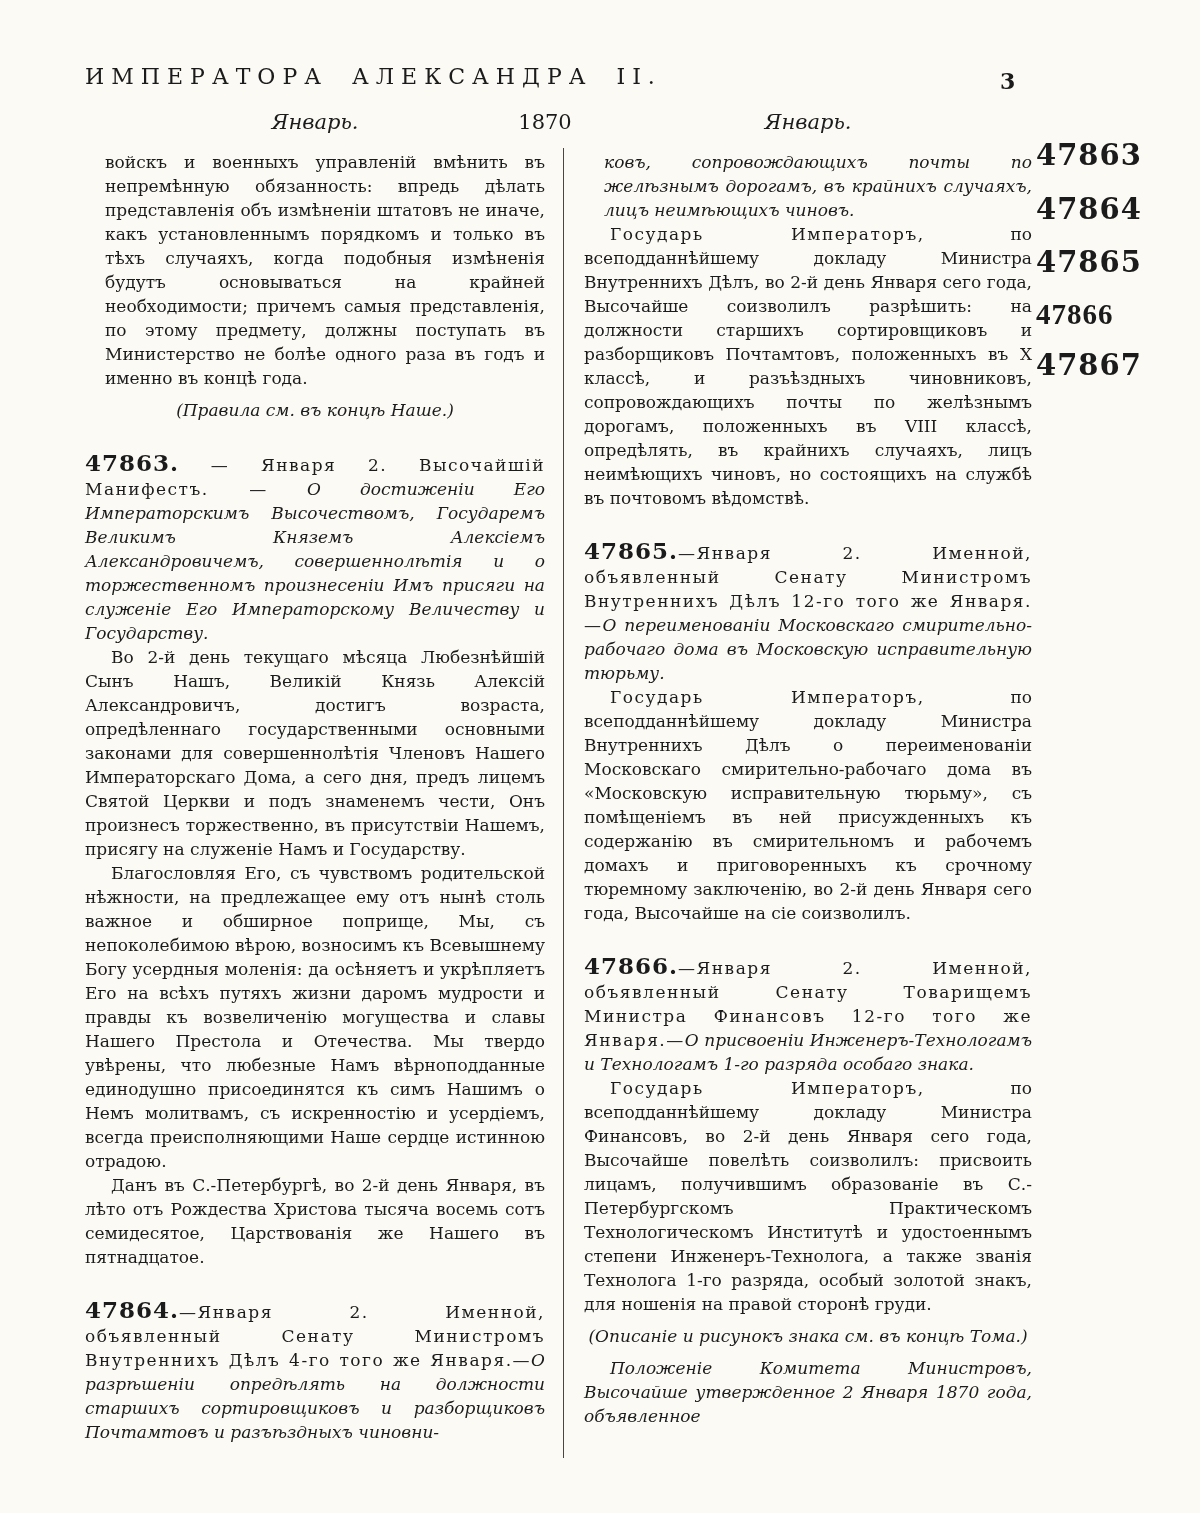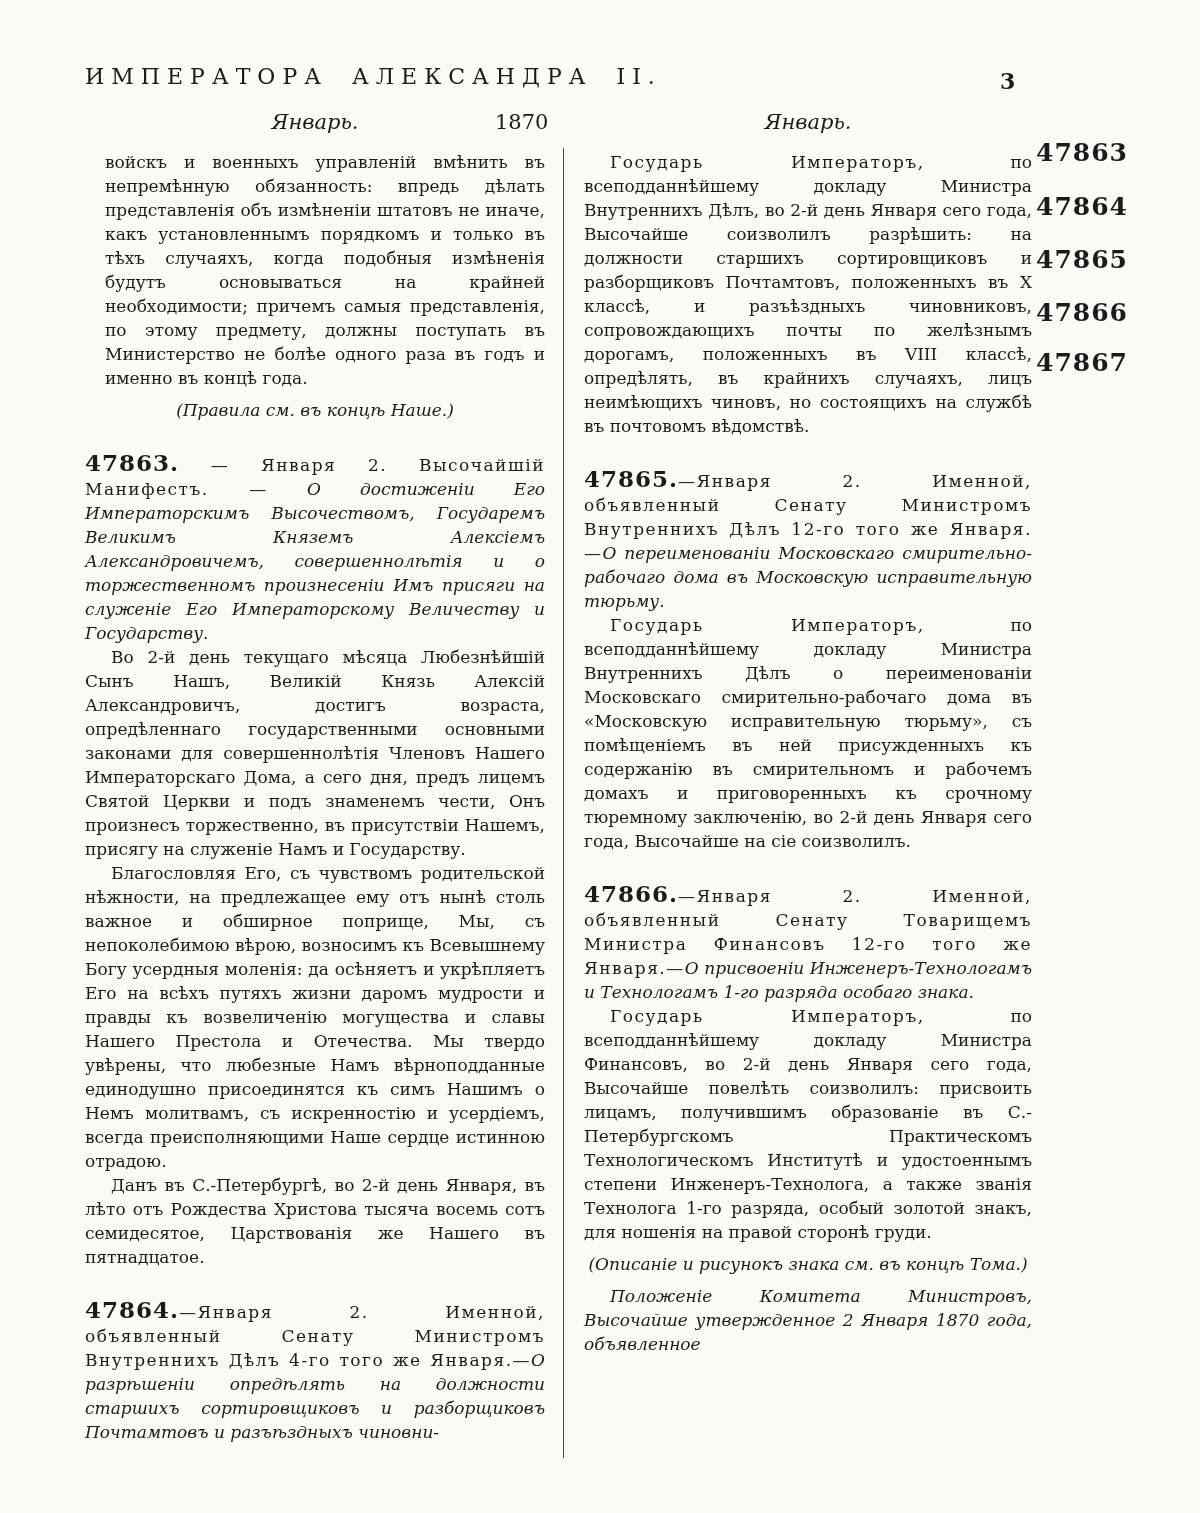--- a/index.html
+++ b/index.html
@@ -13,21 +13,21 @@
   .page { position: relative; width: 1200px; height: 1513px; overflow: hidden; }
 
   .running-head {
     position: absolute; top: 64px; left: 85px; width: 950px;
     font-size: 22px; font-weight: normal;
     letter-spacing: 0.32em; word-spacing: 0.45em; white-space: nowrap;
   }
   .page-num { position: absolute; top: 68px; left: 1000px; font-size: 22px; font-weight: bold; }
 
   .subhead-left  { position: absolute; top: 110px; left: 85px;  width: 460px; text-align: center; font-style: italic; font-size: 21px; }
-  .subhead-year  { position: absolute; top: 110px; left: 495px; width: 100px; text-align: left; font-size: 21px; }
+  .subhead-year  { position: absolute; top: 110px; left: 495px; width: 100px; text-align: center; font-size: 21px; }
   .subhead-right { position: absolute; top: 110px; left: 583px; width: 450px; text-align: center; font-style: italic; font-size: 21px; }
 
   .divider { position: absolute; top: 148px; left: 563px; width: 1px; height: 1310px; background: #4a463f; }
 
   .col {
     position: absolute; top: 150px;
     font-size: 17px; line-height: 24px;
     text-align: justify;
   }
   .col.left  { left: 85px;  width: 460px; }
@@ -39,27 +39,27 @@
   p.note  { text-align: center; font-style: italic; text-indent: 0; margin: 8px 0; }
   p.entry { margin-top: 29px; text-indent: 0; }
   p.ital  { font-style: italic; }
 
   .enum   { font-size: 23px; font-weight: bold; letter-spacing: 1px; }
   .spaced { letter-spacing: 1.5px; }
   .etitle { font-style: italic; }
 
   .margin-num {
     position: absolute; left: 1036px;
-    font-size: 25px; font-weight: bold; letter-spacing: 1px;
+    font-size: 29px; font-weight: bold; letter-spacing: 1px;
     white-space: nowrap;
   }
   .mn-0 { top: 138px; }
   .mn-1 { top: 192px; }
   .mn-2 { top: 245px; }
-  .mn-3 { top: 298px; }
+  .mn-3 { top: 298px; font-family: Liberation Serif, serif; }
   .mn-4 { top: 348px; }
 </style>
 </head>
 <body>
 
 <div class="page">
 
   <div class="running-head">ИМПЕРАТОРА АЛЕКСАНДРА II.</div>
   <div class="page-num">3</div>
 
@@ -77,20 +77,21 @@
     <p class="entry"><span class="enum">47863.</span><span class="spaced"> — Января 2. Высочайшій Манифестъ. —</span> <span class="etitle">О достиженіи Его Императорскимъ Высочествомъ, Государемъ Великимъ Княземъ Алексіемъ Александровичемъ, совершеннолѣтія и о торжественномъ произнесеніи Имъ присяги на служеніе Его Императорскому Величеству и Государству.</span></p>
 
     <p class="body">Во 2-й день текущаго мѣсяца Любезнѣйшій Сынъ Нашъ, Великій Князь Алексій Александровичъ, достигъ возраста, опредѣленнаго государственными основными законами для совершеннолѣтія Членовъ Нашего Императорскаго Дома, а сего дня, предъ лицемъ Святой Церкви и подъ знаменемъ чести, Онъ произнесъ торжественно, въ присутствіи Нашемъ, присягу на служеніе Намъ и Государству.</p>
     <p class="body">Благословляя Его, съ чувствомъ родительской нѣжности, на предлежащее ему отъ нынѣ столь важное и обширное поприще, Мы, съ непоколебимою вѣрою, возносимъ къ Всевышнему Богу усердныя моленія: да осѣняетъ и укрѣпляетъ Его на всѣхъ путяхъ жизни даромъ мудрости и правды къ возвеличенію могущества и славы Нашего Престола и Отечества. Мы твердо увѣрены, что любезные Намъ вѣрноподданные единодушно присоединятся къ симъ Нашимъ о Немъ молитвамъ, съ искренностію и усердіемъ, всегда преисполняющими Наше сердце истинною отрадою.</p>
     <p class="body">Данъ въ С.-Петербургѣ, во 2-й день Января, въ лѣто отъ Рождества Христова тысяча восемь сотъ семидесятое, Царствованія же Нашего въ пятнадцатое.</p>
 
     <p class="entry"><span class="enum">47864.</span><span class="spaced">—Января 2. Именной, объявленный Сенату Министромъ Внутреннихъ Дѣлъ 4-го того же Января.—</span><span class="etitle">О разрѣшеніи опредѣлять на должности старшихъ сортировщиковъ и разборщиковъ Почтамтовъ и разъѣздныхъ чиновни-</span></p>
   </div>
 
   <div class="col right">
+    <p class="flush ital">ковъ, сопровождающихъ почты по желѣзнымъ дорогамъ, въ крайнихъ случаяхъ, лицъ неимѣющихъ чиновъ.</p>
 
     <p class="body"><span class="spaced">Государь Императоръ,</span> <span>по всеподданнѣйшему докладу Министра Внутреннихъ Дѣлъ, во 2-й день Января сего года, Высочайше соизволилъ разрѣшить: на должности старшихъ сортировщиковъ и разборщиковъ Почтамтовъ, положенныхъ въ X классѣ, и разъѣздныхъ чиновниковъ, сопровождающихъ почты по желѣзнымъ дорогамъ, положенныхъ въ VIII классѣ, опредѣлять, въ крайнихъ случаяхъ, лицъ неимѣющихъ чиновъ, но состоящихъ на службѣ въ почтовомъ вѣдомствѣ.</span></p>
 
     <p class="entry"><span class="enum">47865.</span><span class="spaced">—Января 2. Именной, объявленный Сенату Министромъ Внутреннихъ Дѣлъ 12-го того же Января.—</span><span class="etitle">О переименованіи Московскаго смирительно-рабочаго дома въ Московскую исправительную тюрьму.</span></p>
 
     <p class="body"><span class="spaced">Государь Императоръ,</span> <span>по всеподданнѣйшему докладу Министра Внутреннихъ Дѣлъ о переименованіи Московскаго смирительно-рабочаго дома въ «Московскую исправительную тюрьму», съ помѣщеніемъ въ ней присужденныхъ къ содержанію въ смирительномъ и рабочемъ домахъ и приговоренныхъ къ срочному тюремному заключенію, во 2-й день Января сего года, Высочайше на сіе соизволилъ.</span></p>
 
     <p class="entry"><span class="enum">47866.</span><span class="spaced">—Января 2. Именной, объявленный Сенату Товарищемъ Министра Финансовъ 12-го того же Января.—</span><span class="etitle">О присвоеніи Инженеръ-Технологамъ и Технологамъ 1-го разряда особаго знака.</span></p>
 
     <p class="body"><span class="spaced">Государь Императоръ,</span> <span>по всеподданнѣйшему докладу Министра Финансовъ, во 2-й день Января сего года, Высочайше повелѣть соизволилъ: присвоить лицамъ, получившимъ образованіе въ С.-Петербургскомъ Практическомъ Технологическомъ Институтѣ и удостоеннымъ степени Инженеръ-Технолога, а также званія Технолога 1-го разряда, особый золотой знакъ, для ношенія на правой сторонѣ груди.</span></p>

